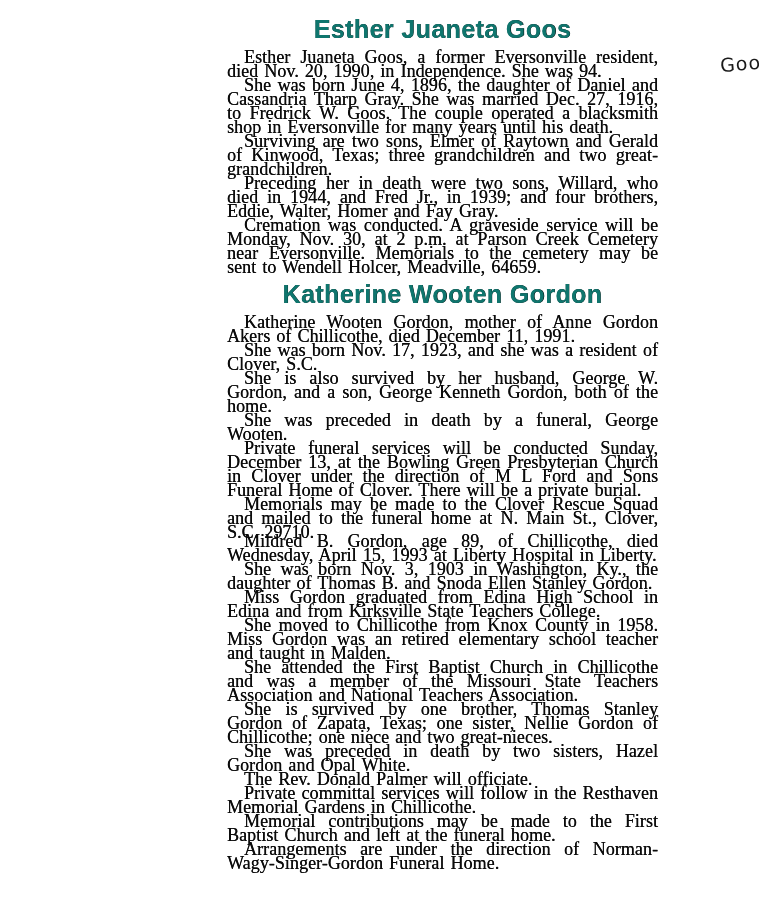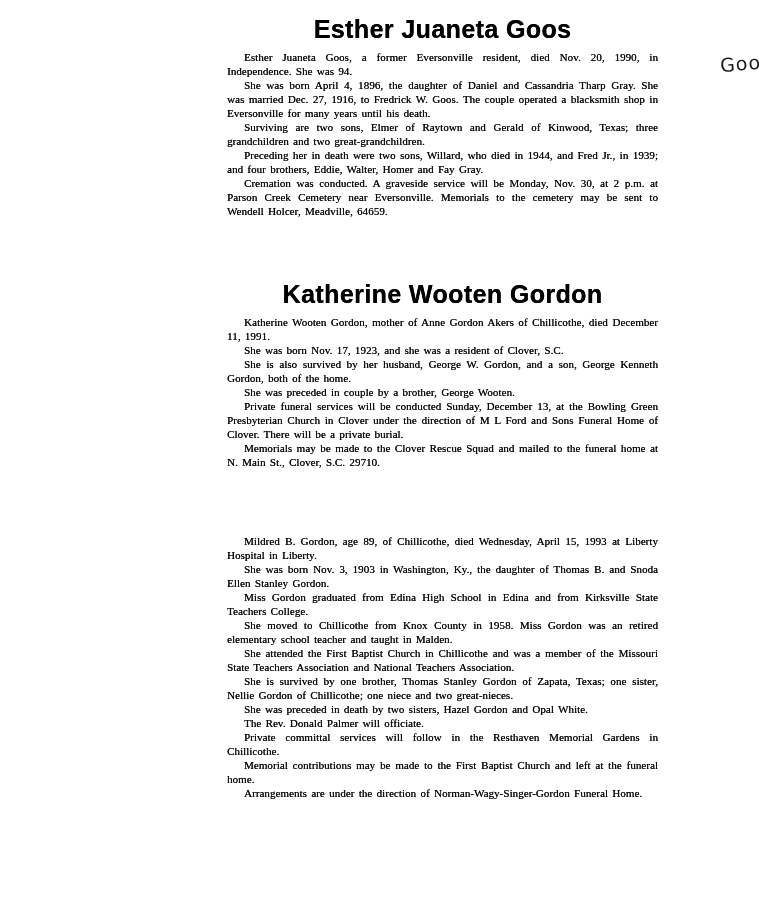--- a/index.html
+++ b/index.html
@@ -26,26 +26,26 @@
     width: 431px;
   }
   .obit-title {
     font-family: "Liberation Sans", sans-serif;
     font-weight: 700;
     font-size: 25px;
     line-height: 26px;
     letter-spacing: 0.4px;
     text-align: center;
     margin: 0 0 8px 0;
-    color: #000000;
+    color: #0f766e;
     text-shadow: 0.3px 0 0 #000;
   }
   .obit-body p {
     margin: 0;
-    font-size: 11px;
+    font-size: 18px;
     line-height: 14px;
     text-align: justify;
     text-indent: 17px;
     word-spacing: 1.5px;
     letter-spacing: 0.05px;
     text-shadow: 0.2px 0 0 #141414;
   }
   #obit-1 { top: 16px; }
   #obit-2 { top: 281px; }
   #obit-3 { top: 534px; }
@@ -65,34 +65,34 @@
 <body>
 
 <div class="page">
 
   <div class="handwritten">Goos</div>
 
   <section class="obit" id="obit-1">
     <h1 class="obit-title">Esther Juaneta Goos</h1>
     <div class="obit-body">
       <p>Esther Juaneta Goos, a former Eversonville resident, died Nov. 20, 1990, in Independence. She was 94.</p>
-      <p>She was born April 4, 1896, the daughter of Daniel and Cassandria Tharp Gray. She was married Dec. 27, 1916, to Fredrick W. Goos. The couple operated a blacksmith shop in Eversonville for many years until his death.</p>
+      <p>She was born June 4, 1896, the daughter of Daniel and Cassandria Tharp Gray. She was married Dec. 27, 1916, to Fredrick W. Goos. The couple operated a blacksmith shop in Eversonville for many years until his death.</p>
       <p>Surviving are two sons, Elmer of Raytown and Gerald of Kinwood, Texas; three grandchildren and two great-grandchildren.</p>
       <p>Preceding her in death were two sons, Willard, who died in 1944, and Fred Jr., in 1939; and four brothers, Eddie, Walter, Homer and Fay Gray.</p>
       <p>Cremation was conducted. A graveside service will be Monday, Nov. 30, at 2 p.m. at Parson Creek Cemetery near Eversonville. Memorials to the cemetery may be sent to Wendell Holcer, Meadville, 64659.</p>
     </div>
   </section>
 
   <section class="obit" id="obit-2">
     <h1 class="obit-title">Katherine Wooten Gordon</h1>
     <div class="obit-body">
       <p>Katherine Wooten Gordon, mother of Anne Gordon Akers of Chillicothe, died December 11, 1991.</p>
       <p>She was born Nov. 17, 1923, and she was a resident of Clover, S.C.</p>
       <p>She is also survived by her husband, George W. Gordon, and a son, George Kenneth Gordon, both of the home.</p>
-      <p>She was preceded in couple by a brother, George Wooten.</p>
+      <p>She was preceded in death by a funeral, George Wooten.</p>
       <p>Private funeral services will be conducted Sunday, December 13, at the Bowling Green Presbyterian Church in Clover under the direction of M L Ford and Sons Funeral Home of Clover. There will be a private burial.</p>
       <p>Memorials may be made to the Clover Rescue Squad and mailed to the funeral home at N. Main St., Clover, S.C. 29710.</p>
     </div>
   </section>
 
   <section class="obit" id="obit-3">
     <div class="obit-body">
       <p>Mildred B. Gordon, age 89, of Chillicothe, died Wednesday, April 15, 1993 at Liberty Hospital in Liberty.</p>
       <p>She was born Nov. 3, 1903 in Washington, Ky., the daughter of Thomas B. and Snoda Ellen Stanley Gordon.</p>
       <p>Miss Gordon graduated from Edina High School in Edina and from Kirksville State Teachers College.</p>

